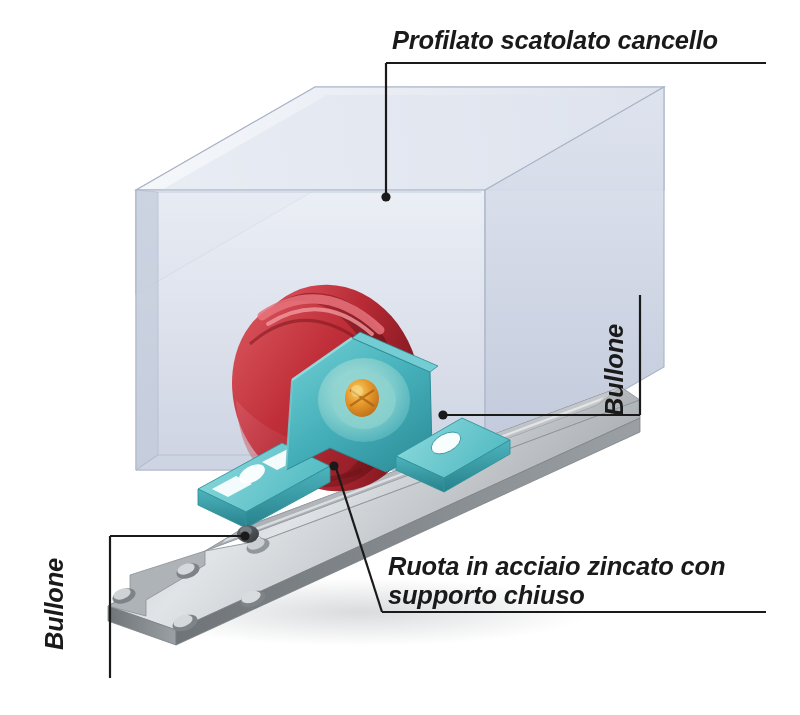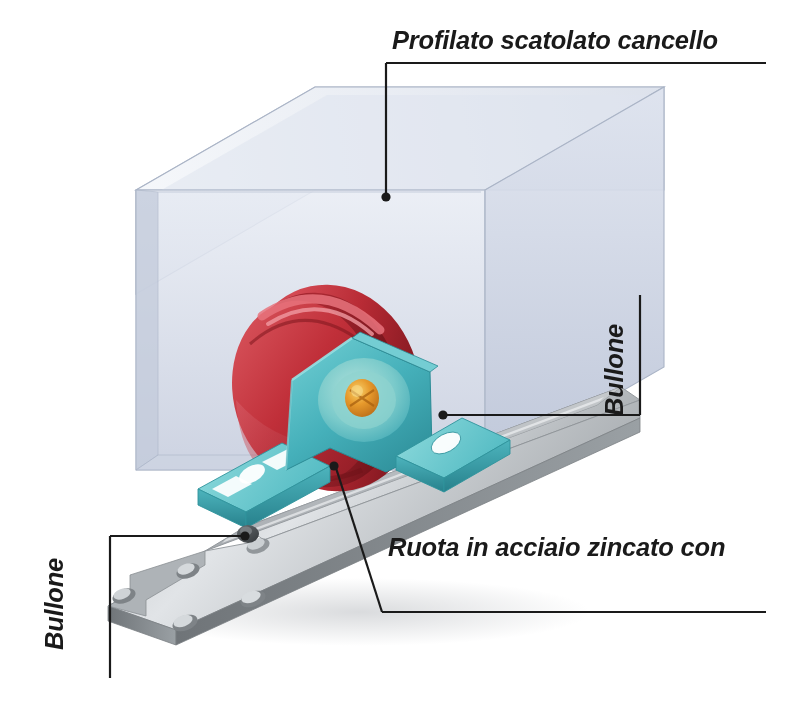--- a/index.html
+++ b/index.html
@@ -36,21 +36,21 @@
     letter-spacing: -0.2px;
   }
   #label-profilato {
     left: 392px;
     top: 26px;
     font-size: 25.5px;
     line-height: 29px;
   }
   #label-ruota {
     left: 388px;
-    top: 533px;
+    top: 552px;
     font-size: 25.5px;
     line-height: 29px;
   }
   #label-bullone-right {
     left: 600px;
     top: 294px;
     font-size: 25.5px;
     line-height: 29px;
     transform-origin: left top;
     transform: rotate(-90deg) translate(-122px, 0px);
@@ -287,19 +287,19 @@
       <circle cx="245" cy="536" r="4.6" stroke="none"></circle>
 
       <line x1="336" y1="468" x2="382" y2="612" stroke-width="2.2"></line>
       <circle cx="334" cy="466" r="4.6" stroke="none"></circle>
       <line x1="382" y1="612" x2="766" y2="612" stroke-width="2.2"></line>
     </g>
   </svg>
 
   <div class="callout-text" id="label-profilato">Profilato scatolato cancello</div>
 
-  <div class="callout-text" id="label-ruota"><span>Ruota in acciaio zincato con</span><br></div>
+  <div class="callout-text" id="label-ruota"><span>Ruota in acciaio zincato con</span><br><span>supporto chiuso</span></div>
 
   <div class="callout-text" id="label-bullone-right">Bullone</div>
 
   <div class="callout-text" id="label-bullone-left">Bullone</div>
 
 </div>
 
 </body></html>

